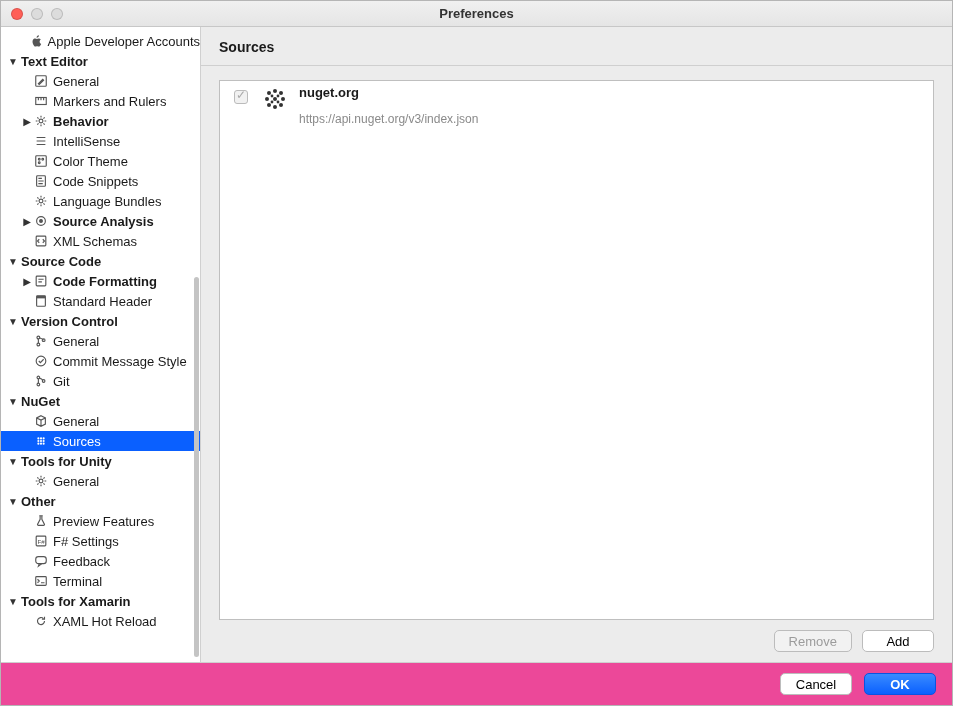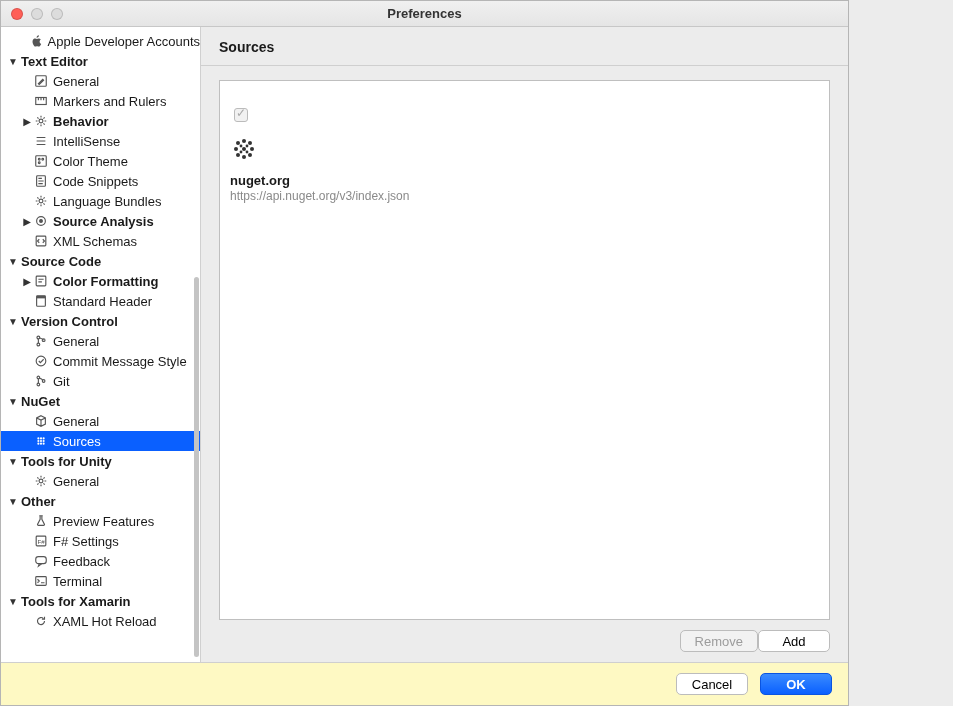--- a/index.html
+++ b/index.html
@@ -6,21 +6,21 @@
   html, body {
     margin: 0; padding: 0;
     font-family: -apple-system, "Helvetica Neue", Arial, sans-serif;
     font-size: 13px;
     color: #1a1a1a;
     background: #ececec;
     height: 100%;
     overflow: hidden;
   }
   .window {
-    width: 849px;
+    width: 953px;
     height: 706px;
     display: flex;
     flex-direction: column;
     background: #ececec;
     border: 1px solid #b5b5b5;
   }
   .titlebar {
     height: 26px;
     flex: 0 0 26px;
     display: flex;
@@ -129,23 +129,22 @@
   }
   .sources-list {
     flex: 1 1 auto;
     border: 1px solid #bfbfbf;
     background: #fff;
     overflow: auto;
   }
   .source-item {
     display: flex;
     align-items: flex-start;
-    padding: 22px 10px;
+    padding: 4px 10px;
     gap: 10px;
-    flex-direction: column;
   }
   .src-check {
     width: 14px; height: 14px;
     margin-top: 5px;
     appearance: none;
     border: 1px solid #bbb;
     border-radius: 3px;
     background: #f1f1f1;
     position: relative;
   }
@@ -155,45 +154,45 @@
     top: -3px; left: 1px;
     font-size: 12px;
     color: #aaa;
   }
   .src-logo {
     width: 28px; height: 28px;
     display: flex; align-items: center; justify-content: center;
   }
   .src-text { display: flex; flex-direction: column; }
   .src-name { font-weight: 700; font-size: 13px; }
-  .src-url  { font-size: 12px; color: #8a8a8a; margin-top: 1px; }
+  .src-url  { font-size: 12px; color: #8a8a8a; margin-top: 12px; }
   .list-actions {
     display: flex;
     justify-content: flex-end;
-    gap: 0;
+    gap: 10px;
     padding: 10px 0 0;
   }
   .btn {
     min-width: 72px;
     height: 22px;
     padding: 0 14px;
     font-size: 13px;
     background: #fff;
     border: 1px solid #bcbcbc;
     border-radius: 5px;
     cursor: pointer;
   }
   .btn.disabled { color: #9c9c9c; background: #f2f2f2; }
   .footer {
     border-top: 1px solid #cfcfcf;
     padding: 10px 16px;
     display: flex;
     justify-content: flex-end;
     gap: 12px;
-    background: #fef9c3;
+    background: #ec4899;
   }
   .btn.primary {
     background: linear-gradient(#3a8bff, #0a60ff);
     border: 1px solid #0a54e0;
     color: #fff;
     font-weight: 700;
   }
 </style>
 </head>
 <body>
@@ -323,21 +322,21 @@
           <span class="sb-label">Source Code</span>
         </div>
         <div class="sb-row section">
           <span class="sb-arrow" style="margin-left: 14px;">▶</span>
           <span class="sb-icon">
             <svg viewBox="0 0 16 16">
               <rect x="2.5" y="2.5" width="11" height="11" rx="1"></rect>
               <path d="M5 6h6M5 9h4"></path>
             </svg>
           </span>
-          <span class="sb-label">Color Formatting</span>
+          <span class="sb-label">Code Formatting</span>
         </div>
         <div class="sb-row">
           <span class="sb-arrow" style="margin-left: 14px;"></span>
           <span class="sb-icon">
             <svg viewBox="0 0 16 16">
               <rect x="3" y="2" width="10" height="12" rx="1"></rect>
               <rect x="3" y="2" width="10" height="3" fill="currentColor" stroke="none"></rect>
             </svg>
           </span>
           <span class="sb-label">Standard Header</span>

